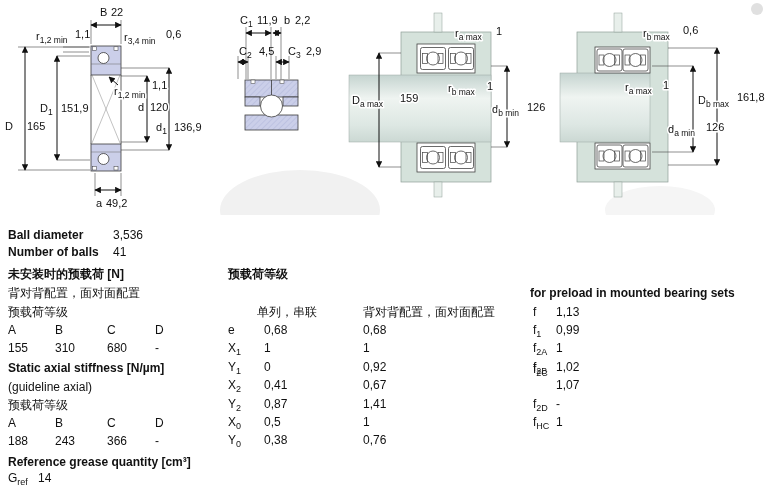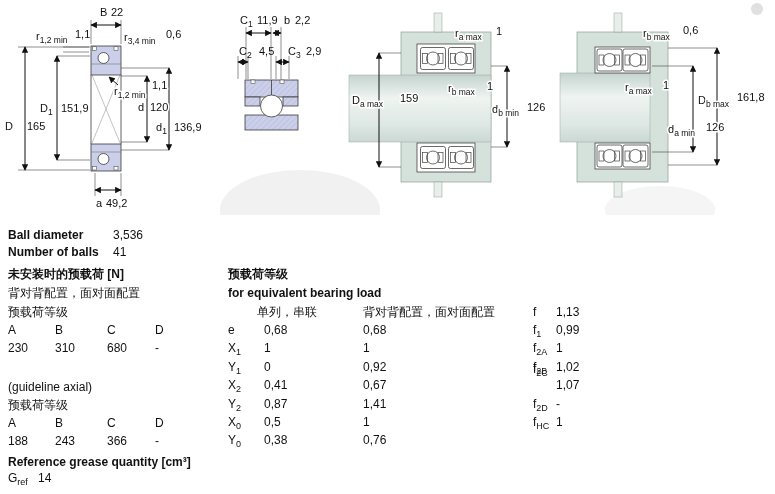--- a/index.html
+++ b/index.html
@@ -210,42 +210,42 @@
 <span class="cell b" style="left:8px;top:246px">Number of balls</span>
 <span class="cell" style="left:113px;top:246px">41</span>
 
 <span class="cell b" style="left:8px;top:268px">未安装时的预载荷 [N]</span>
 <span class="cell" style="left:8px;top:287px">背对背配置，面对面配置</span>
 <span class="cell" style="left:8px;top:306px">预载荷等级</span>
 <span class="cell" style="left:8px;top:324px">A</span>
 <span class="cell" style="left:55px;top:324px">B</span>
 <span class="cell" style="left:107px;top:324px">C</span>
 <span class="cell" style="left:155px;top:324px">D</span>
-<span class="cell" style="left:8px;top:342px">230</span>
+<span class="cell" style="left:8px;top:342px">155</span>
 <span class="cell" style="left:55px;top:342px">310</span>
 <span class="cell" style="left:107px;top:342px">680</span>
 <span class="cell" style="left:155px;top:342px">-</span>
 
+<span class="cell b" style="left:8px;top:362px">Static axial stiffness [N/µm]</span>
 <span class="cell" style="left:8px;top:381px">(guideline axial)</span>
 <span class="cell" style="left:8px;top:399px">预载荷等级</span>
 <span class="cell" style="left:8px;top:417px">A</span>
 <span class="cell" style="left:55px;top:417px">B</span>
 <span class="cell" style="left:107px;top:417px">C</span>
 <span class="cell" style="left:155px;top:417px">D</span>
 <span class="cell" style="left:8px;top:435px">188</span>
 <span class="cell" style="left:55px;top:435px">243</span>
 <span class="cell" style="left:107px;top:435px">366</span>
 <span class="cell" style="left:155px;top:435px">-</span>
 
 <span class="cell b" style="left:8px;top:456px">Reference grease quantity [cm³]</span>
 <span class="cell" style="left:8px;top:472px"><span>G</span><sub>ref</sub></span>
 <span class="cell" style="left:38px;top:472px">14</span>
 
 <span class="cell b" style="left:228px;top:268px">预载荷等级</span>
-<span class="cell b" style="left:228px;top:287px">for equivalent bearing load</span>
 <span class="cell" style="left:257px;top:306px">单列，串联</span>
 <span class="cell" style="left:363px;top:306px">背对背配置，面对面配置</span>
 
 <span class="cell" style="left:228px;top:324px"><span>e</span><sub></sub></span>
 <span class="cell" style="left:264px;top:324px">0,68</span>
 <span class="cell" style="left:363px;top:324px">0,68</span>
 <span class="cell" style="left:228px;top:342px"><span>X</span><sub>1</sub></span>
 <span class="cell" style="left:264px;top:342px">1</span>
 <span class="cell" style="left:363px;top:342px">1</span>
 <span class="cell" style="left:228px;top:361px"><span>Y</span><sub>1</sub></span>
@@ -257,20 +257,21 @@
 <span class="cell" style="left:228px;top:398px"><span>Y</span><sub>2</sub></span>
 <span class="cell" style="left:264px;top:398px">0,87</span>
 <span class="cell" style="left:363px;top:398px">1,41</span>
 <span class="cell" style="left:228px;top:416px"><span>X</span><sub>0</sub></span>
 <span class="cell" style="left:264px;top:416px">0,5</span>
 <span class="cell" style="left:363px;top:416px">1</span>
 <span class="cell" style="left:228px;top:434px"><span>Y</span><sub>0</sub></span>
 <span class="cell" style="left:264px;top:434px">0,38</span>
 <span class="cell" style="left:363px;top:434px">0,76</span>
 
+<span class="cell b" style="left:530px;top:287px">for preload in mounted bearing sets</span>
 <span class="cell" style="left:533px;top:306px"><span>f</span><sub></sub></span>
 <span class="cell" style="left:556px;top:306px">1,13</span>
 <span class="cell" style="left:533px;top:324px"><span>f</span><sub>1</sub></span>
 <span class="cell" style="left:556px;top:324px">0,99</span>
 <span class="cell" style="left:533px;top:342px"><span>f</span><sub>2A</sub></span>
 <span class="cell" style="left:556px;top:342px">1</span>
 <span class="cell" style="left:533px;top:361px"><span>f</span><sub>2B</sub></span>
 <span class="cell" style="left:556px;top:361px">1,02</span>
 <span class="cell" style="left:533px;top:363px"><span>f</span><sub>2C</sub></span>
 <span class="cell" style="left:556px;top:379px">1,07</span>

